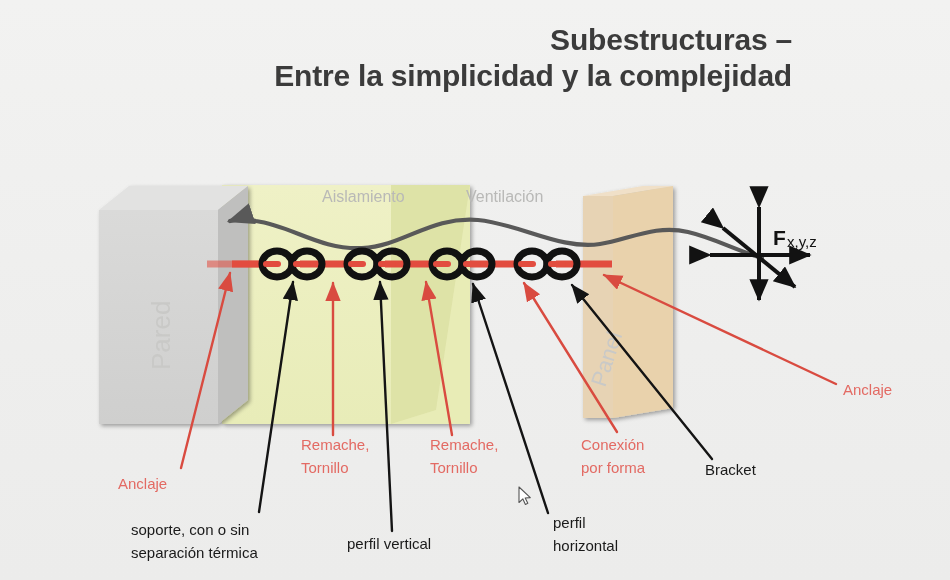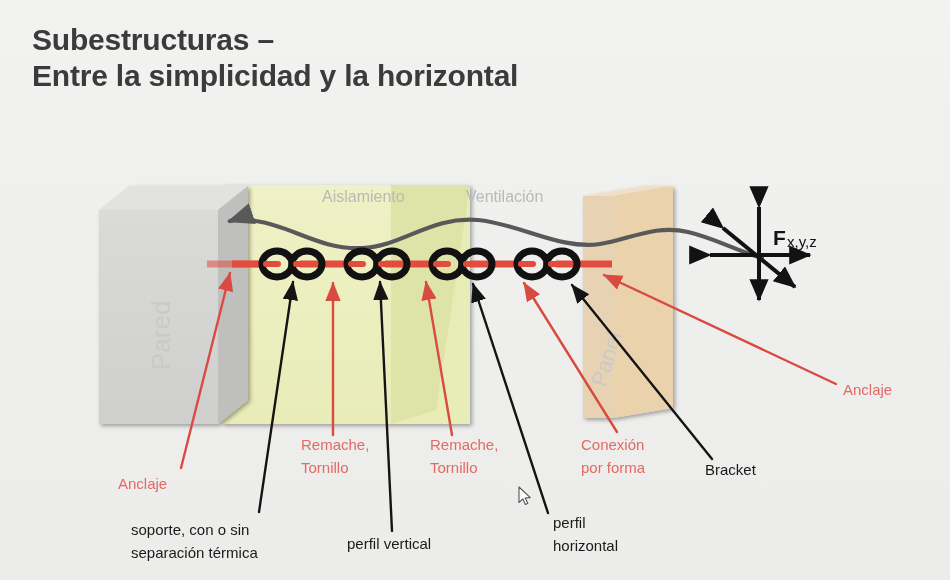--- a/index.html
+++ b/index.html
@@ -20,20 +20,21 @@
     left: 0; top: 0;
     width: 950px;
     height: 580px;
     background: linear-gradient(180deg, #f2f2f1 0%, #eeeeed 60%, #ececeb 100%);
   }
   #title-block {
     position: absolute;
     left: 32px;
     top: 22px;
     width: 760px;
+    text-align: right;
   }
   .title-line {
     font-family: "Liberation Sans", sans-serif;
     font-weight: bold;
     font-size: 30px;
     line-height: 36px;
     color: #3b3b3b;
     letter-spacing: -0.2px;
     white-space: pre;
   }
@@ -53,21 +54,21 @@
   .lbl-force { fill: #121212; font-size: 21px; font-weight: bold; }
   .lbl-force-sub { fill: #121212; font-size: 15px; }
 </style>
 </head>
 <body>
 
 <div id="slide">
 
   <div id="title-block">
     <div class="title-line">Subestructuras –</div>
-    <div class="title-line">Entre la simplicidad y la horizontal</div>
+    <div class="title-line">Entre la simplicidad y la complejidad</div>
   </div>
 
   <svg id="diagram" width="950" height="580" viewBox="0 0 950 580">
 
     <defs>
       <marker id="arrowRed" markerWidth="9" markerHeight="9" refX="7.5" refY="3.2" orient="auto" markerUnits="strokeWidth">
         <path d="M0,0 L8,3.2 L0,6.4 z" fill="#d94b40"></path>
       </marker>
       <marker id="arrowBlack" markerWidth="9" markerHeight="9" refX="7.5" refY="3.2" orient="auto" markerUnits="strokeWidth">
         <path d="M0,0 L8,3.2 L0,6.4 z" fill="#141414"></path>

